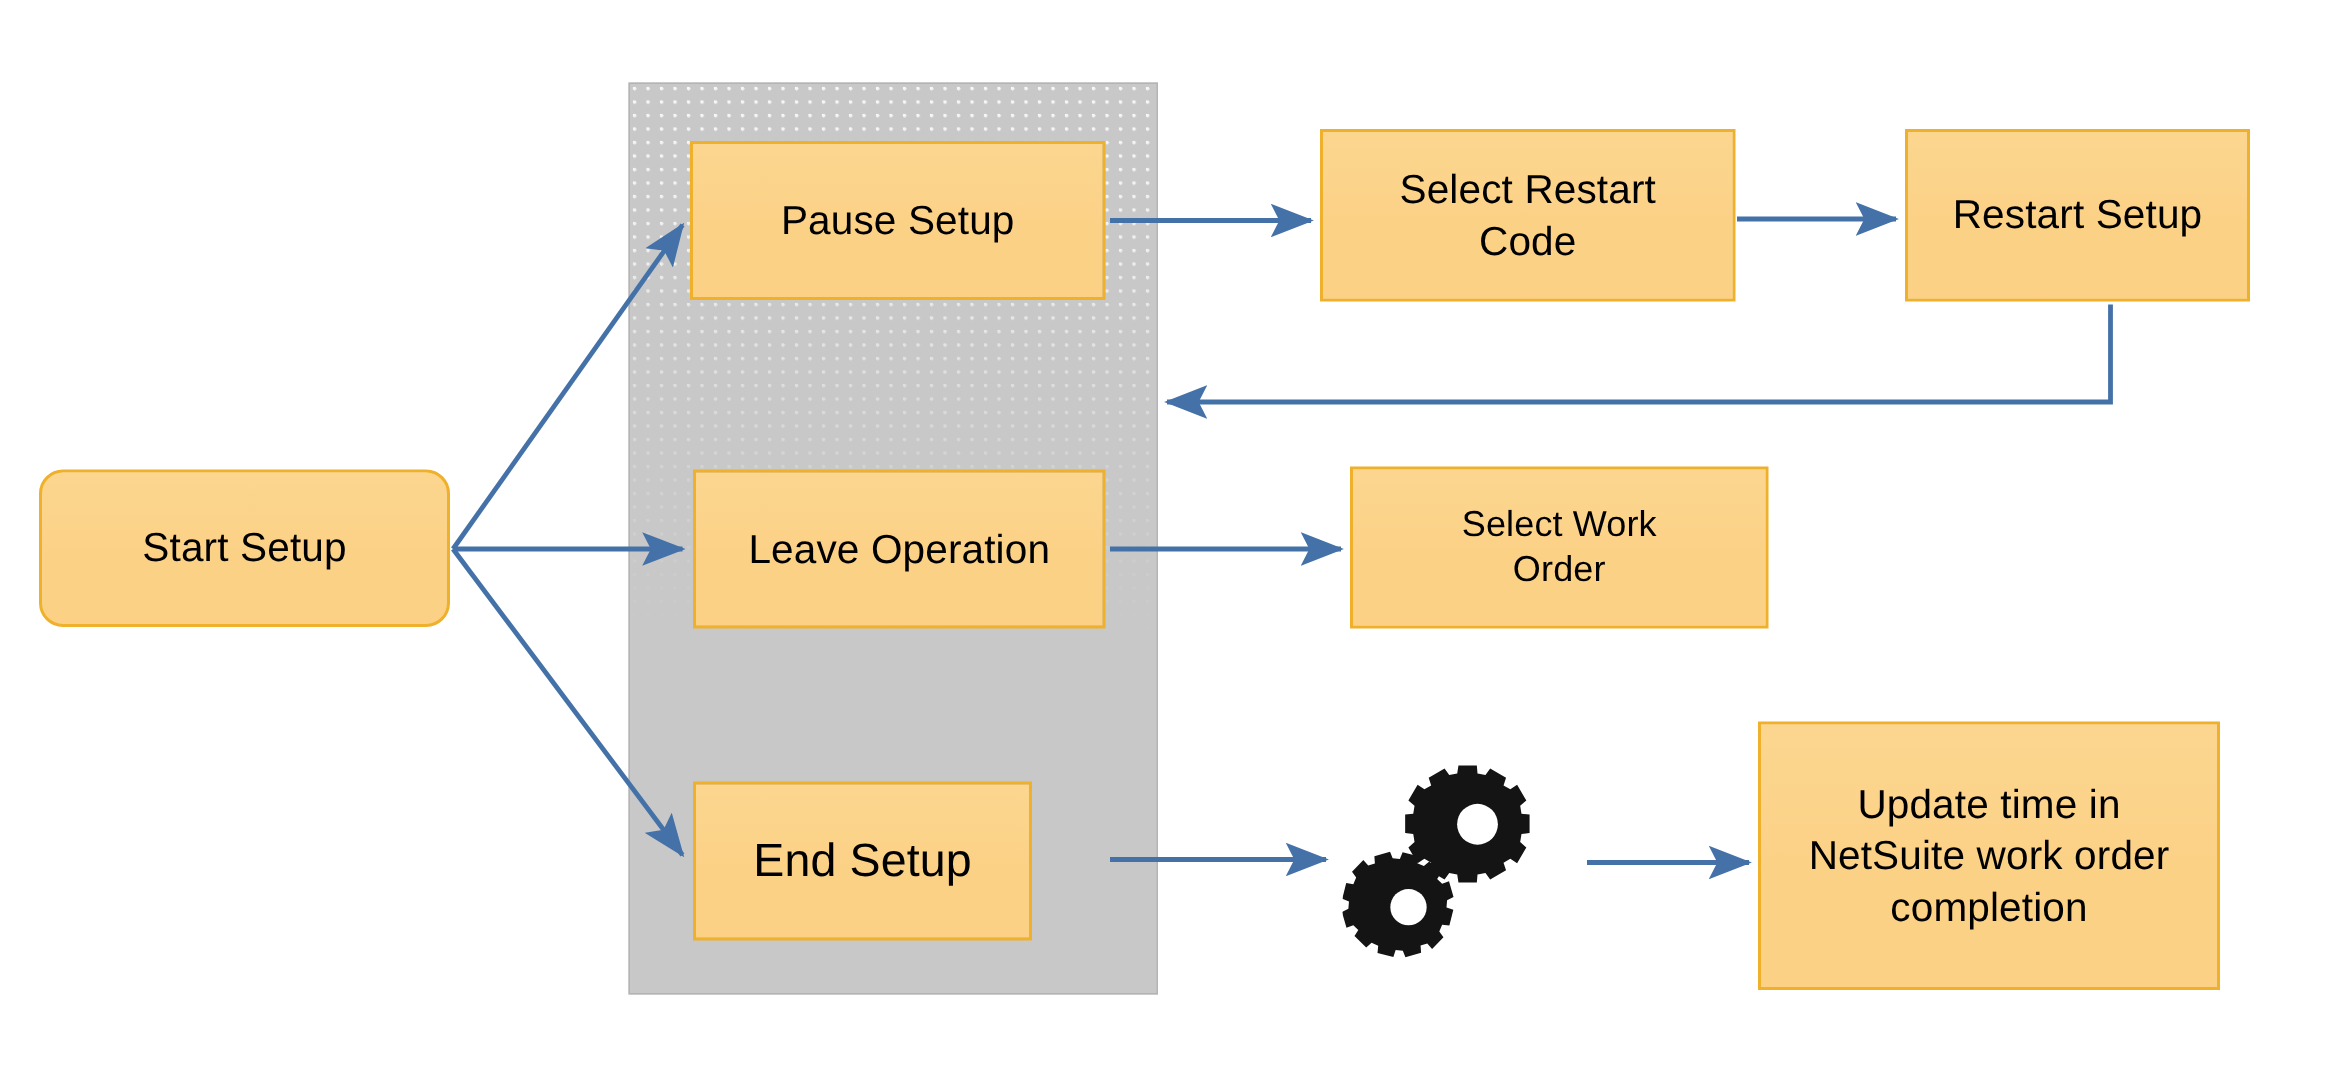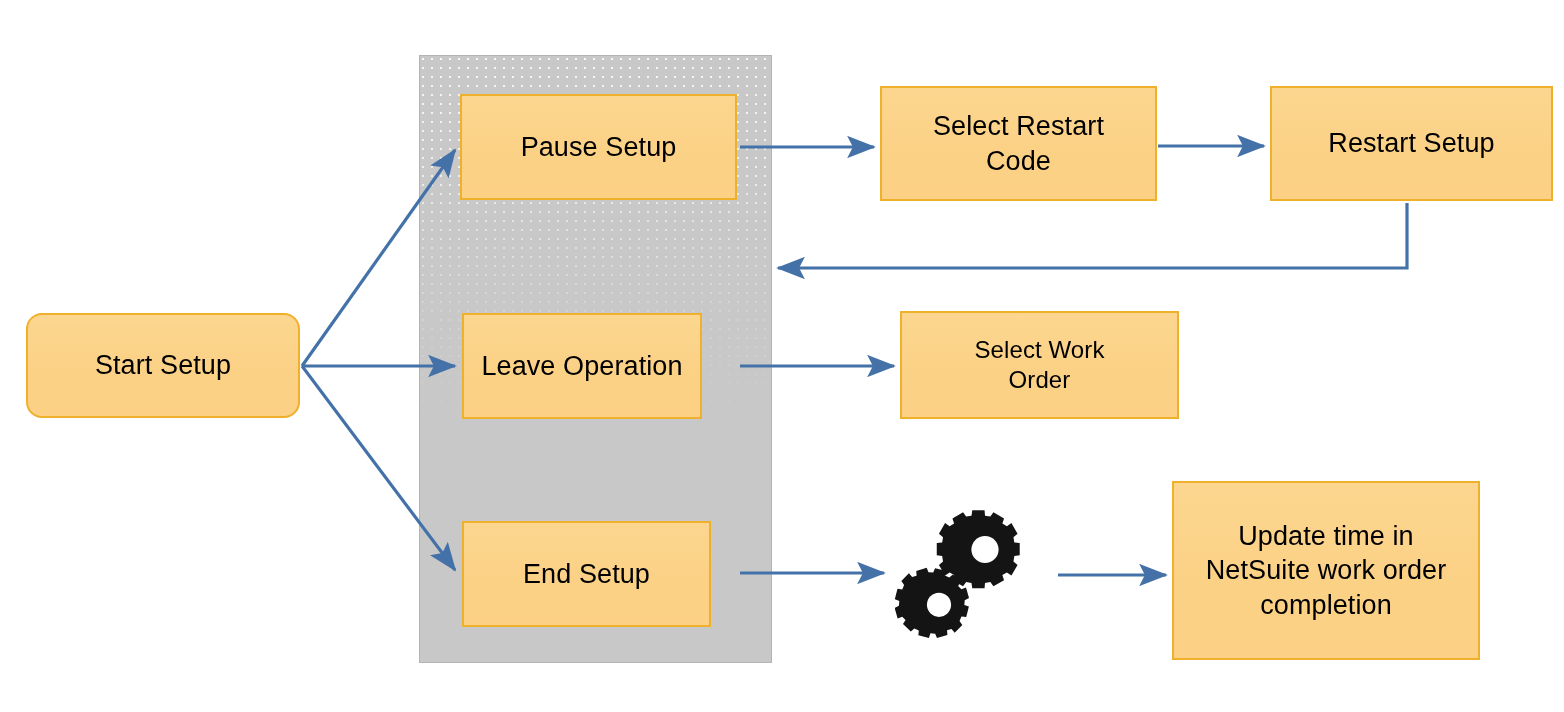--- a/index.html
+++ b/index.html
@@ -134,31 +134,31 @@
     </svg>
   </div>
 
   <div id="nodes">
       <div class="node" style="left: 26px; top: 313px; width: 274px; height: 105px; font-size: 27px; border-color: rgb(239, 176, 44); color: rgb(0, 0, 0); border-radius: 16px;">
         <span class="node-label">Start Setup</span>
       </div>
       <div class="node" style="left: 460px; top: 94px; width: 277px; height: 106px; font-size: 27px; border-color: rgb(239, 176, 44); color: rgb(0, 0, 0); justify-content: center;">
         <span class="node-label">Pause Setup</span>
       </div>
-      <div class="node" style="left: 462px; top: 313px; width: 240px; height: 106px; font-size: 27px; border-color: rgb(239, 176, 44); color: rgb(0, 0, 0);">
+      <div class="node" style="left: 462px; top: 313px; width: 275px; height: 106px; font-size: 27px; border-color: rgb(239, 176, 44); color: rgb(0, 0, 0);">
         <span class="node-label">Leave Operation</span>
       </div>
-      <div class="node" style="left: 462px; top: 521px; width: 249px; height: 106px; font-size: 27px; border-color: rgb(239, 176, 44); color: rgb(0, 0, 0);">
+      <div class="node" style="left: 462px; top: 521px; width: 226px; height: 106px; font-size: 31px; border-color: rgb(239, 176, 44); color: rgb(0, 0, 0);">
         <span class="node-label">End Setup</span>
       </div>
       <div class="node" style="left: 880px; top: 86px; width: 277px; height: 115px; font-size: 27px; border-color: rgb(239, 176, 44); color: rgb(0, 0, 0);">
         <span class="node-label">Select Restart
 Code</span>
       </div>
-      <div class="node" style="left: 1270px; top: 86px; width: 283px; height: 115px; font-size: 27px; border-color: rgb(239, 176, 44); color: rgb(0, 0, 0);">
+      <div class="node" style="left: 1270px; top: 86px; width: 230px; height: 115px; font-size: 27px; border-color: rgb(239, 176, 44); color: rgb(0, 0, 0);">
         <span class="node-label">Restart Setup</span>
       </div>
       <div class="node" style="left: 900px; top: 311px; width: 279px; height: 108px; font-size: 24px; border-color: rgb(239, 176, 44); color: rgb(0, 0, 0);">
         <span class="node-label">Select Work
 Order</span>
       </div>
       <div class="node" style="left: 1172px; top: 481px; width: 308px; height: 179px; font-size: 27px; border-color: rgb(239, 176, 44); color: rgb(0, 0, 0);">
         <span class="node-label">Update time in
 NetSuite work order
 completion</span>

